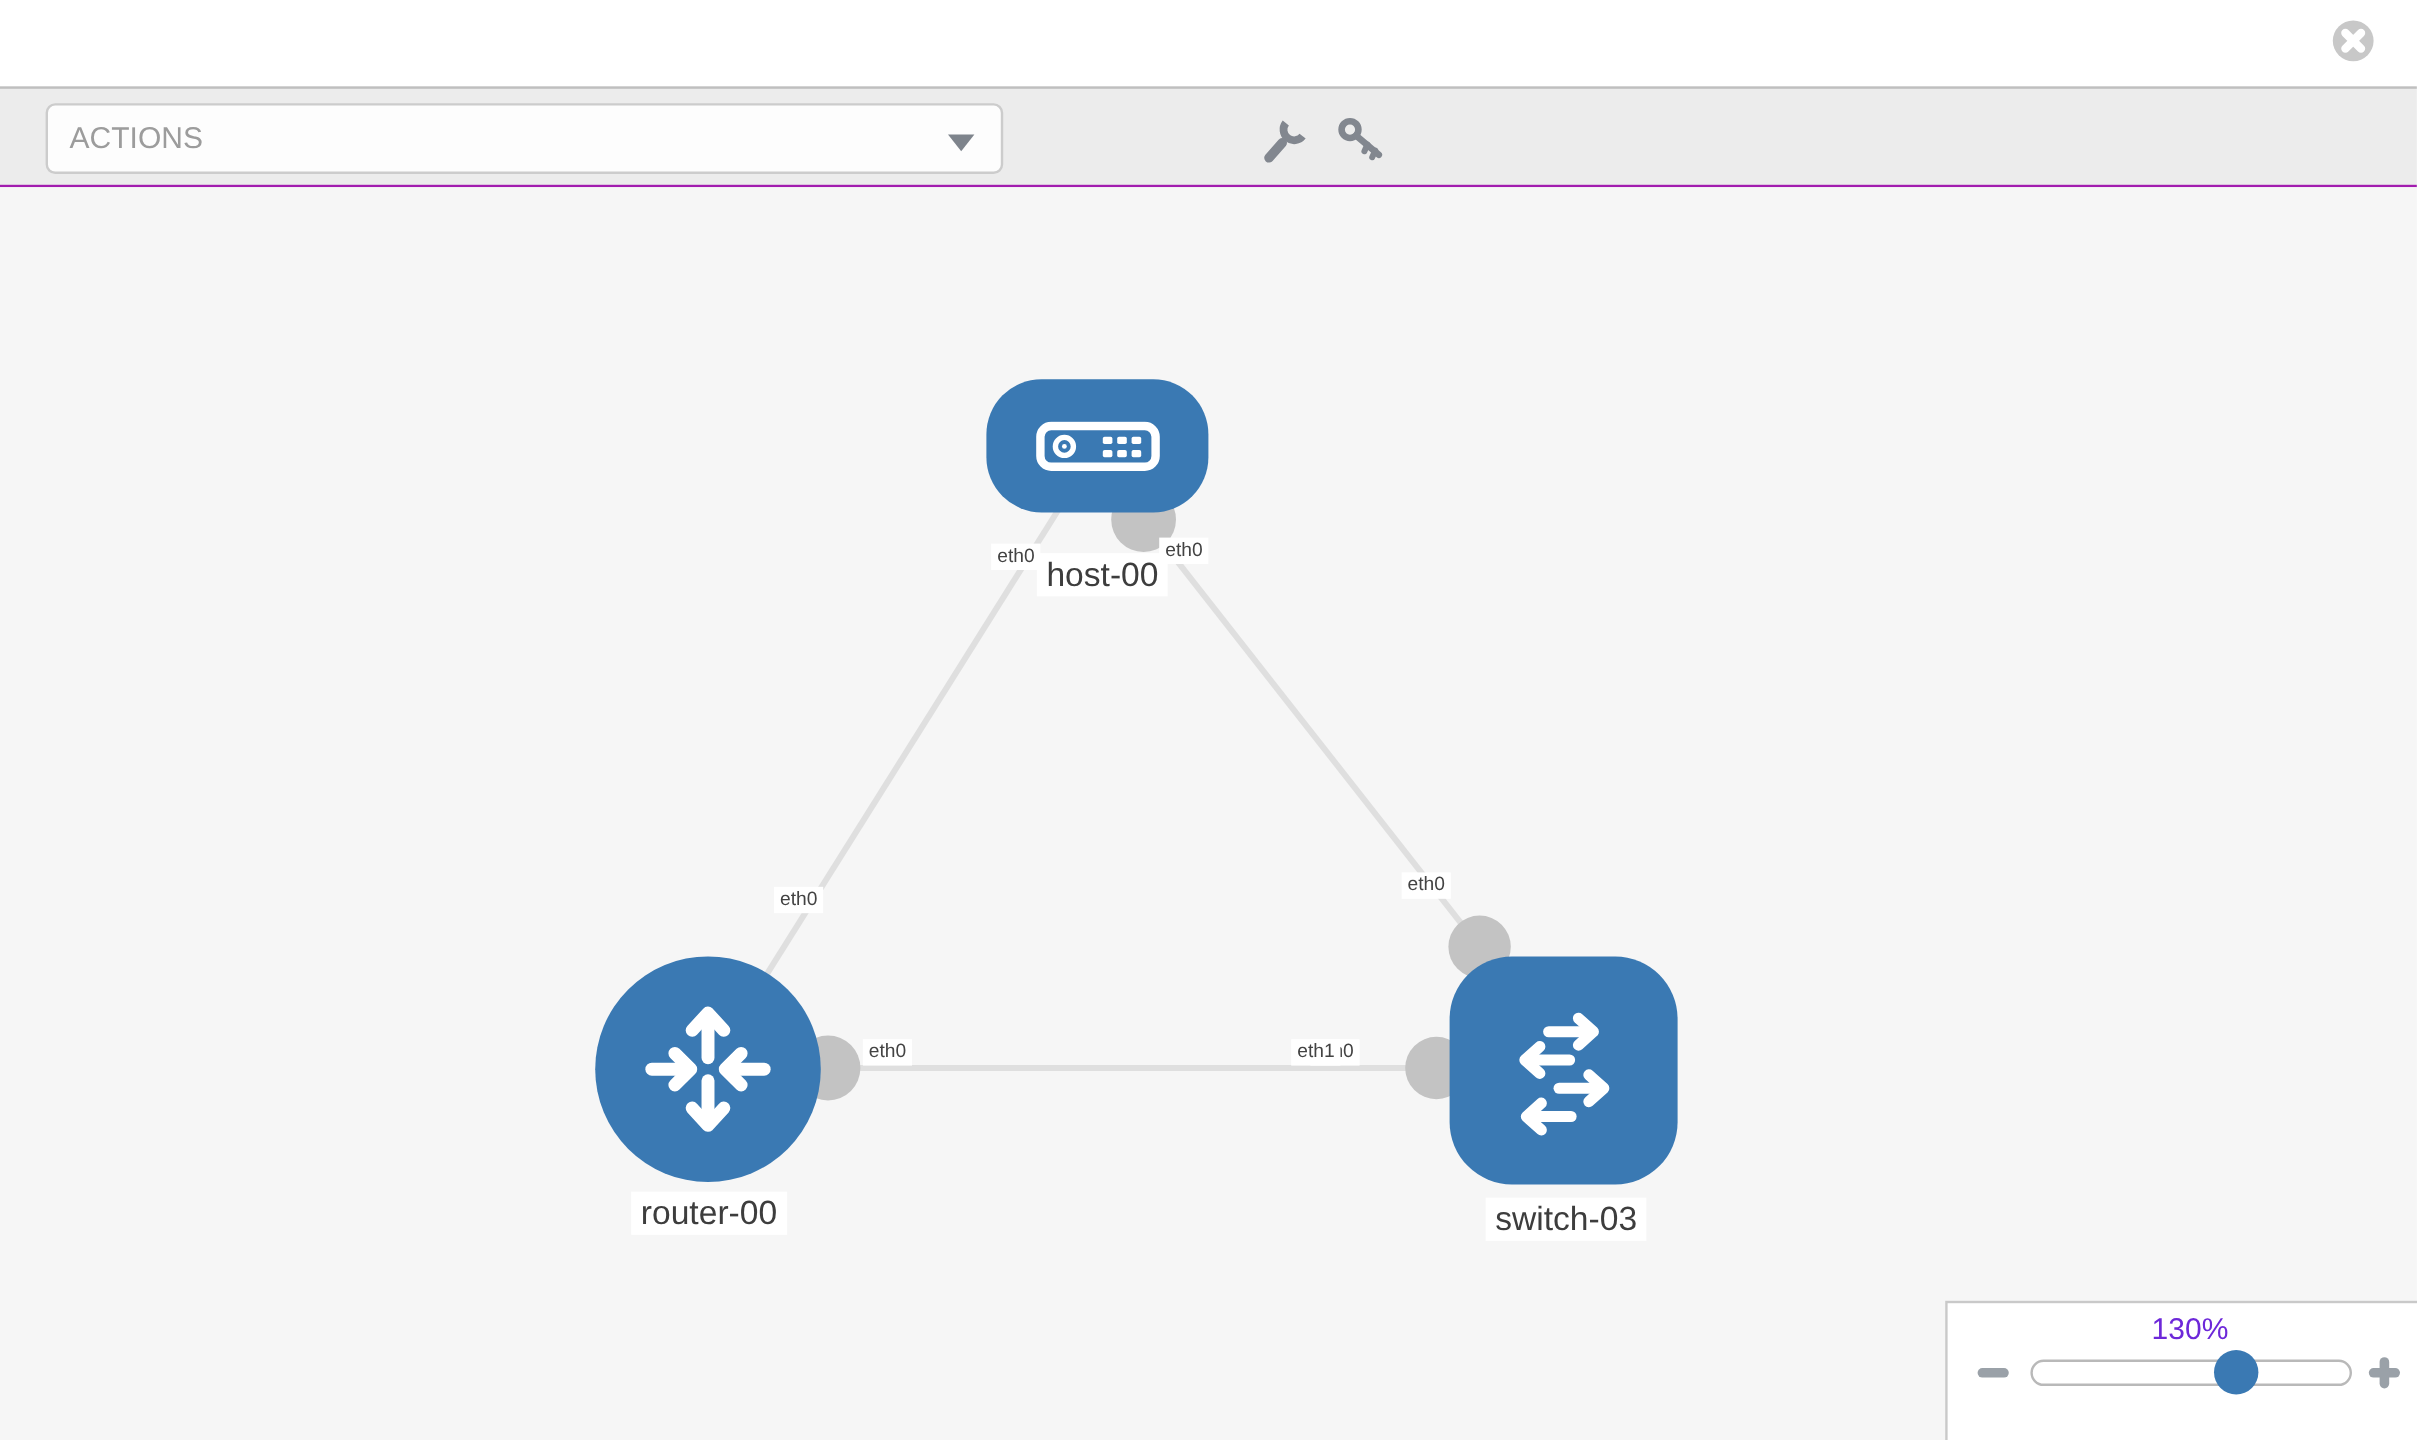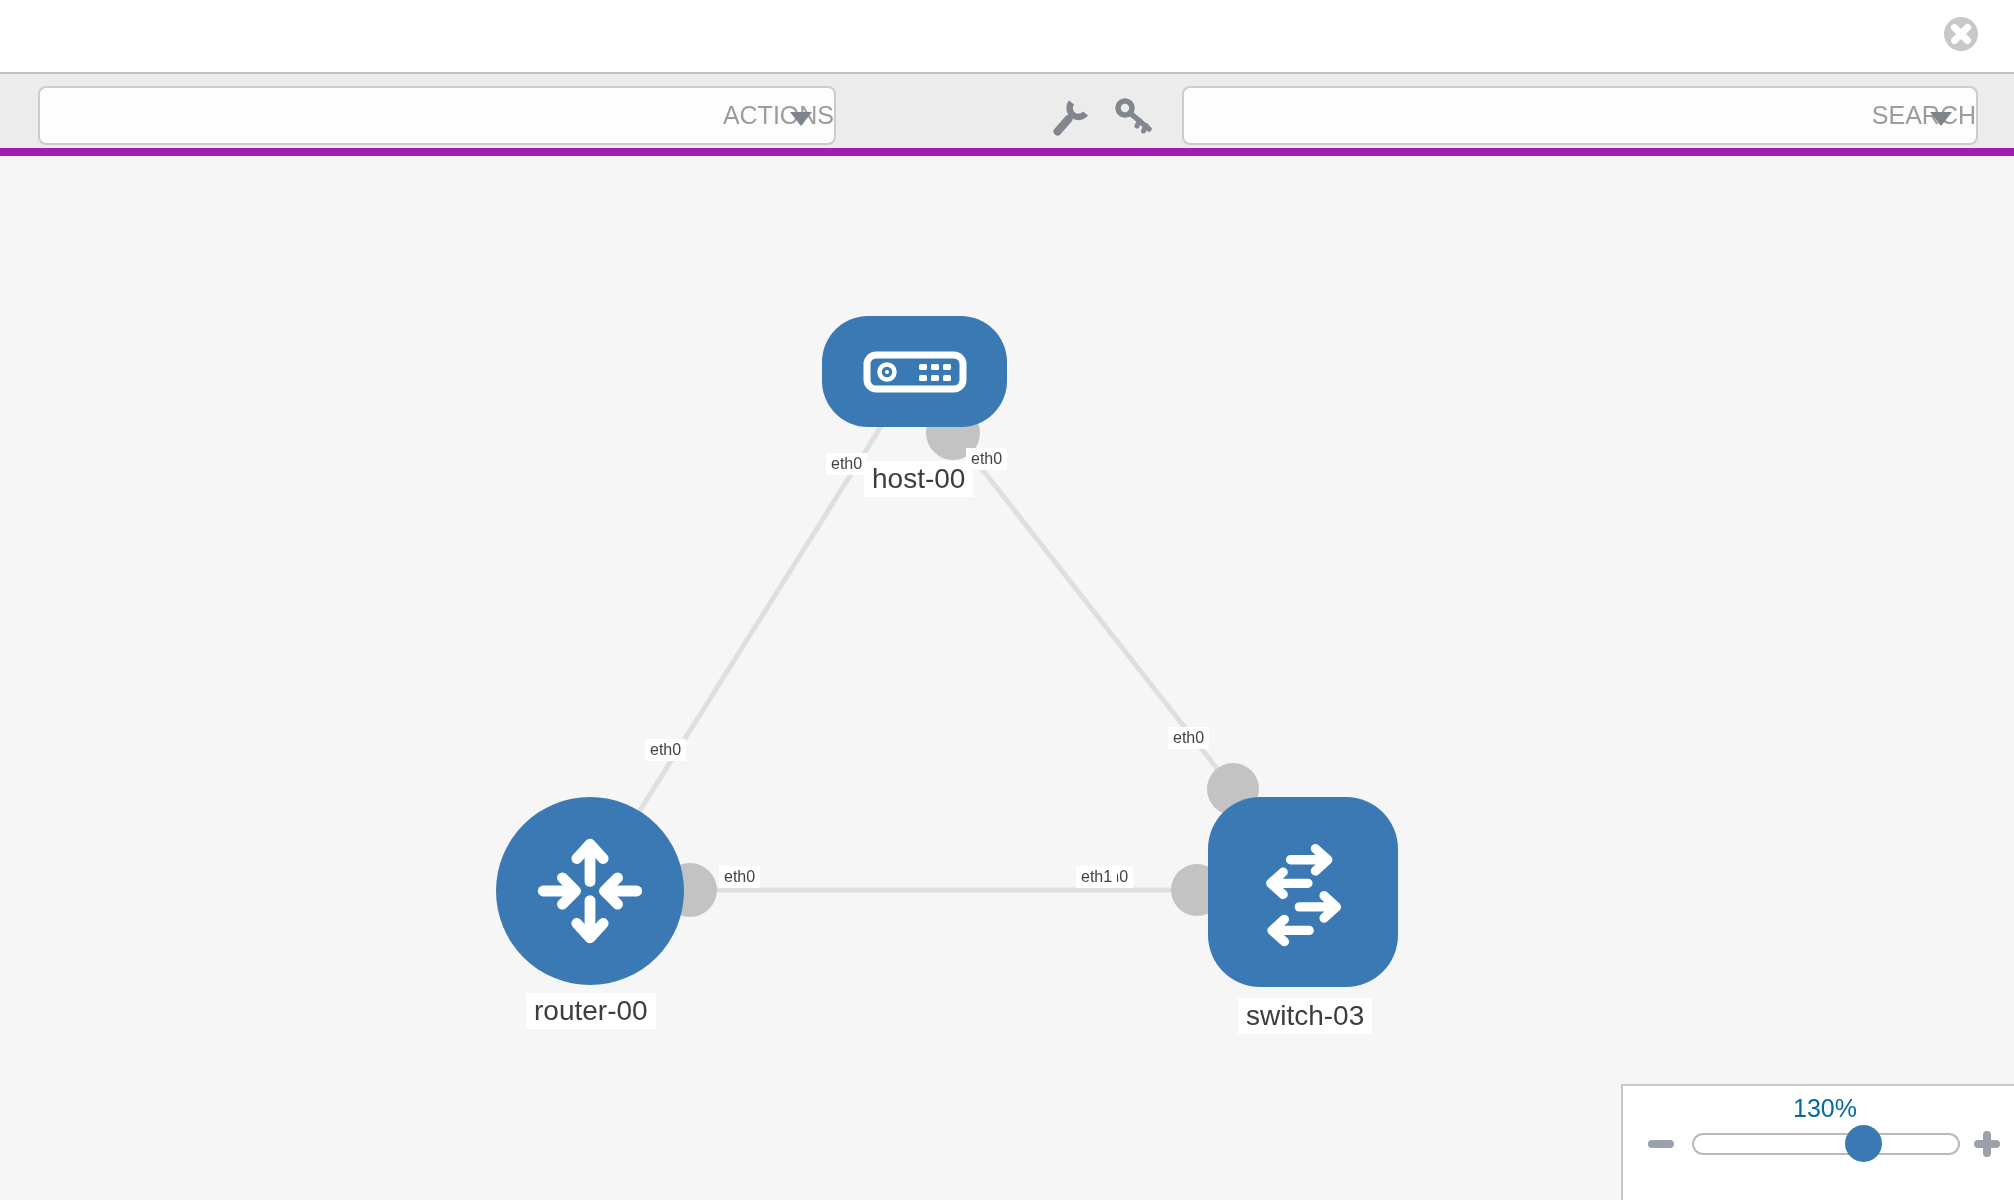--- a/index.html
+++ b/index.html
@@ -6,21 +6,21 @@
   html,body { width:2014px; height:1200px; overflow:hidden; background:#ffffff;
               font-family:"Liberation Sans", sans-serif; }
 
   
   #header { position:absolute; left:0; top:0; width:2014px; height:72px; background:#ffffff; }
   #page-title { position:absolute; left:40px; top:19px; font-size:29px; font-weight:bold; color:#696969; letter-spacing:0.2px; }
   #close-btn { position:absolute; left:1943px; top:16px; width:36px; height:36px; cursor:pointer; }
 
   
   #toolbar { position:absolute; left:0; top:72px; width:2014px; height:84px; background:#ececec;
-             border-top:2px solid #bfbfbf; border-bottom:8px solid #a21caf;text-align:right; }
+             border-top:2px solid #bfbfbf; border-bottom:2px solid #a21caf; }
   .combo { position:absolute; top:12px; height:59px; background:#fdfdfd; border:2px solid #cccccc;
            border-radius:8px; font-size:25px; color:#9c9c9c; line-height:55px; padding-left:18px; cursor:pointer; }
   #actions-combo { left:38px; width:798px; }
   #search-combo { left:1182px; width:796px; }
   .caret { position:absolute; top:24px; width:0; height:0;
            border-left:11px solid transparent; border-right:11px solid transparent;
            border-top:14px solid #7e848c; }
   #actions-caret { right:22px; }
   #search-caret { right:24px; }
   .toolbtn { position:absolute; cursor:pointer; }
@@ -37,21 +37,21 @@
   #node-switch { left:1208px; top:641px; width:190px; height:190px; border-radius:52px; }
 
   .chip { position:absolute; background:#ffffff; color:#3d3d3d; white-space:nowrap; }
   .name-chip { font-size:28px; padding:2px 8px; }
   .eth-chip { font-size:16px; padding:2px 5px; color:#434343; }
 
   
   #zoom-panel { position:absolute; left:1621px; top:1084px; width:400px; height:140px;
                 background:#ffffff; border:2px solid #c9c9c9; }
   #zoom-level { position:absolute; left:142px; top:8px; width:120px; text-align:center;
-                font-size:25px; color:#0369a1; }
+                font-size:25px; color:#6d28d9; }
   #zoom-track { position:absolute; left:69px; top:47px; width:268px; height:22px;
                 background:#ffffff; border:2px solid #b9b9b9; border-radius:12px; cursor:pointer; }
   #zoom-thumb { position:absolute; left:222px; top:39px; width:37px; height:37px;
                 border-radius:50%; background:#3a79b3; cursor:grab; }
   #zoom-out { position:absolute; left:24px; top:52px; width:28px; height:12px; cursor:pointer; }
   #zoom-in  { position:absolute; left:349px; top:43px; width:30px; height:30px; cursor:pointer; }
 </style>
 </head>
 <body>
 
@@ -77,24 +77,20 @@
 
   <svg id="key-btn" class="toolbtn" viewBox="0 0 44 44">
     <g stroke="#82878f" fill="none">
       <circle cx="12" cy="12" r="7" stroke-width="5.5"></circle>
       <path d="M17 17 L36 33" stroke-width="5.5" stroke-linecap="round"></path>
       <path d="M26.5 24.5 L24 30" stroke-width="5" stroke-linecap="round"></path>
       <path d="M33 29.5 L30.5 35" stroke-width="5" stroke-linecap="round"></path>
     </g>
   </svg>
 
-  <div id="search-combo" class="combo">
-    <span>SEARCH</span>
-    <span id="search-caret" class="caret"></span>
-  </div>
 </div>
 
 <div id="canvas">
 
   <svg id="graph-svg" width="2014" height="1044" viewBox="0 0 2014 1044">
 
     <line x1="885" y1="264" x2="590" y2="734" stroke="#dfdfdf" stroke-width="5"></line>
     <line x1="953" y1="276" x2="1233" y2="633" stroke="#dfdfdf" stroke-width="5"></line>
     <line x1="590" y1="734" x2="1215" y2="734" stroke="#dfdfdf" stroke-width="5"></line>
 

